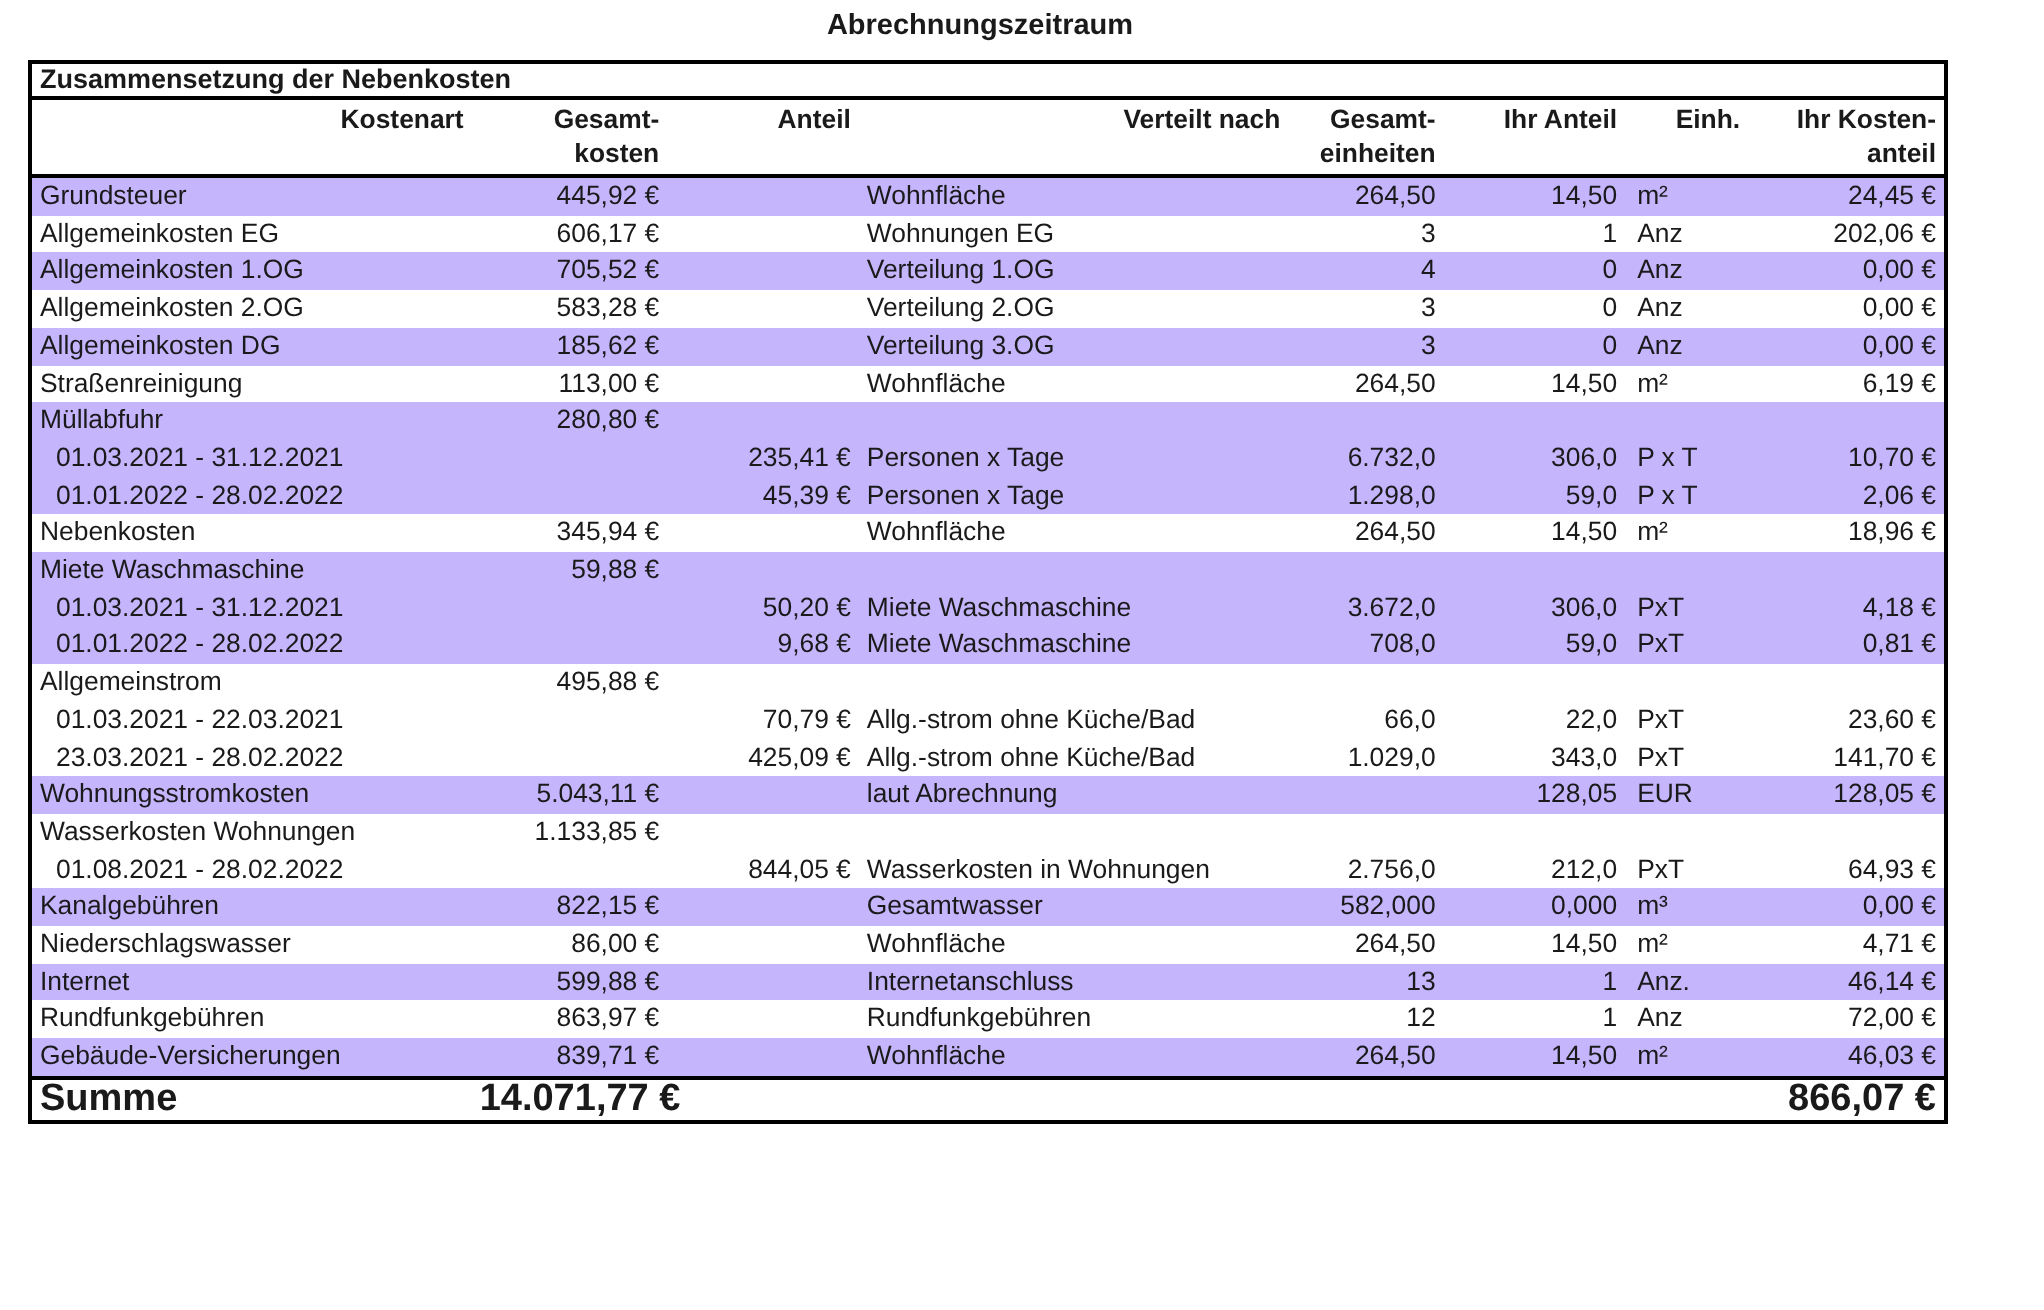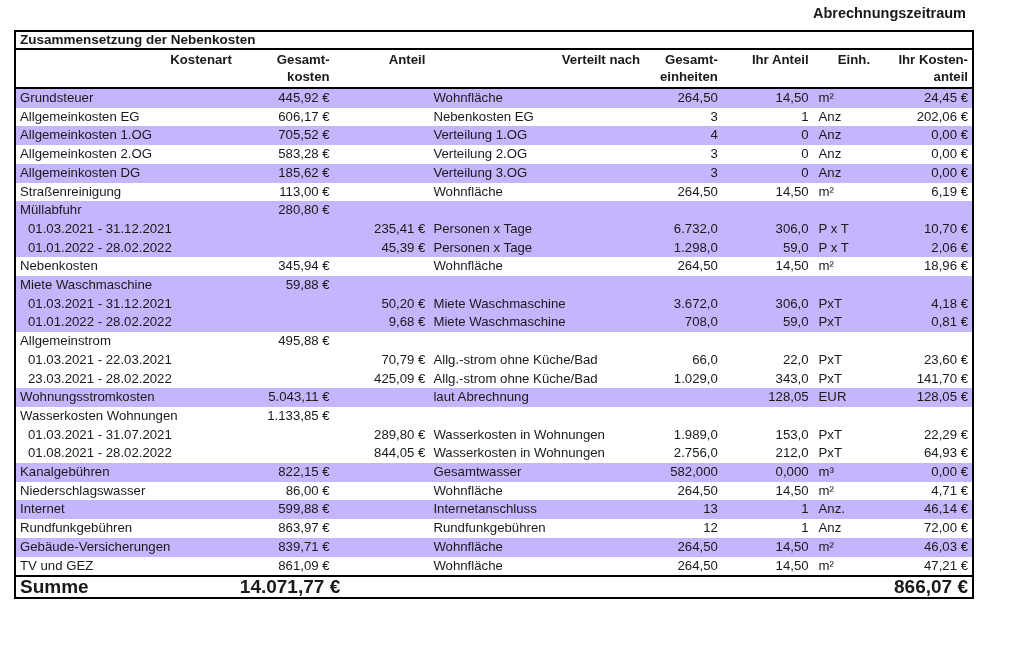--- a/index.html
+++ b/index.html
@@ -5,21 +5,21 @@
   html, body { margin: 0; padding: 0; }
   body {
     width: 1022px; height: 655px; overflow: hidden;
     background: #ffffff; color: #1a1a1a;
     font-family: "Liberation Sans", sans-serif;
   }
   .period {
     width: 952px; margin: 5px 0 0 14px;
     text-align: right; padding-right: 2px;
   }
-  .period-label { font-weight: bold; font-size: 14.5px; line-height: 16px; }
+  .period-label { font-weight: bold; font-size: 14.5px; line-height: 16px; text-align: center; }
   .period-value { font-size: 14.5px; line-height: 16px; }
 
   table.costs {
     border-collapse: collapse; table-layout: fixed;
     width: 960px; margin: 9px 0 0 14px;
     border: 2px solid #000;
   }
   .w1 { width: 219px; } .w2 { width: 97px; } .w3 { width: 95px; }
   .w4 { width: 213px; } .w5 { width: 77px; } .w6 { width: 90px; }
   .w7 { width: 61px; } .w8 { width: 98px; }
@@ -100,21 +100,21 @@
         <td class="c4">Wohnfläche</td>
         <td class="c5 num">264,50</td>
         <td class="c6 num">14,50</td>
         <td class="c7">m²</td>
         <td class="c8 num">24,45 €</td>
       </tr>
       <tr class="">
         <td class="c1">Allgemeinkosten EG</td>
         <td class="c2 num">606,17 €</td>
         <td class="c3 num"></td>
-        <td class="c4">Nebenkosten EG</td>
+        <td class="c4">Wohnungen EG</td>
         <td class="c5 num">3</td>
         <td class="c6 num">1</td>
         <td class="c7">Anz</td>
         <td class="c8 num">202,06 €</td>
       </tr>
       <tr class="shade">
         <td class="c1">Allgemeinkosten 1.OG</td>
         <td class="c2 num">705,52 €</td>
         <td class="c3 num"></td>
         <td class="c4">Verteilung 1.OG</td>
@@ -267,30 +267,20 @@
         <td class="c1">Wasserkosten Wohnungen</td>
         <td class="c2 num">1.133,85 €</td>
         <td class="c3 num"></td>
         <td class="c4"></td>
         <td class="c5 num"></td>
         <td class="c6 num"></td>
         <td class="c7"></td>
         <td class="c8 num"></td>
       </tr>
       <tr class="">
-        <td class="c1 indent">01.03.2021 - 31.07.2021</td>
-        <td class="c2 num"></td>
-        <td class="c3 num">289,80 €</td>
-        <td class="c4">Wasserkosten in Wohnungen</td>
-        <td class="c5 num">1.989,0</td>
-        <td class="c6 num">153,0</td>
-        <td class="c7">PxT</td>
-        <td class="c8 num">22,29 €</td>
-      </tr>
-      <tr class="">
         <td class="c1 indent">01.08.2021 - 28.02.2022</td>
         <td class="c2 num"></td>
         <td class="c3 num">844,05 €</td>
         <td class="c4">Wasserkosten in Wohnungen</td>
         <td class="c5 num">2.756,0</td>
         <td class="c6 num">212,0</td>
         <td class="c7">PxT</td>
         <td class="c8 num">64,93 €</td>
       </tr>
       <tr class="shade">
@@ -335,30 +325,20 @@
       </tr>
       <tr class="shade">
         <td class="c1">Gebäude-Versicherungen</td>
         <td class="c2 num">839,71 €</td>
         <td class="c3 num"></td>
         <td class="c4">Wohnfläche</td>
         <td class="c5 num">264,50</td>
         <td class="c6 num">14,50</td>
         <td class="c7">m²</td>
         <td class="c8 num">46,03 €</td>
-      </tr>
-      <tr class="">
-        <td class="c1">TV und GEZ</td>
-        <td class="c2 num">861,09 €</td>
-        <td class="c3 num"></td>
-        <td class="c4">Wohnfläche</td>
-        <td class="c5 num">264,50</td>
-        <td class="c6 num">14,50</td>
-        <td class="c7">m²</td>
-        <td class="c8 num">47,21 €</td>
       </tr>
     </tbody>
   <tfoot>
     <tr class="sum-row">
       <td class="c1">Summe</td>
       <td class="c2 num">14.071,77 €</td>
       <td class="c3"></td>
       <td class="c4"></td>
       <td class="c5"></td>
       <td class="c6"></td>

